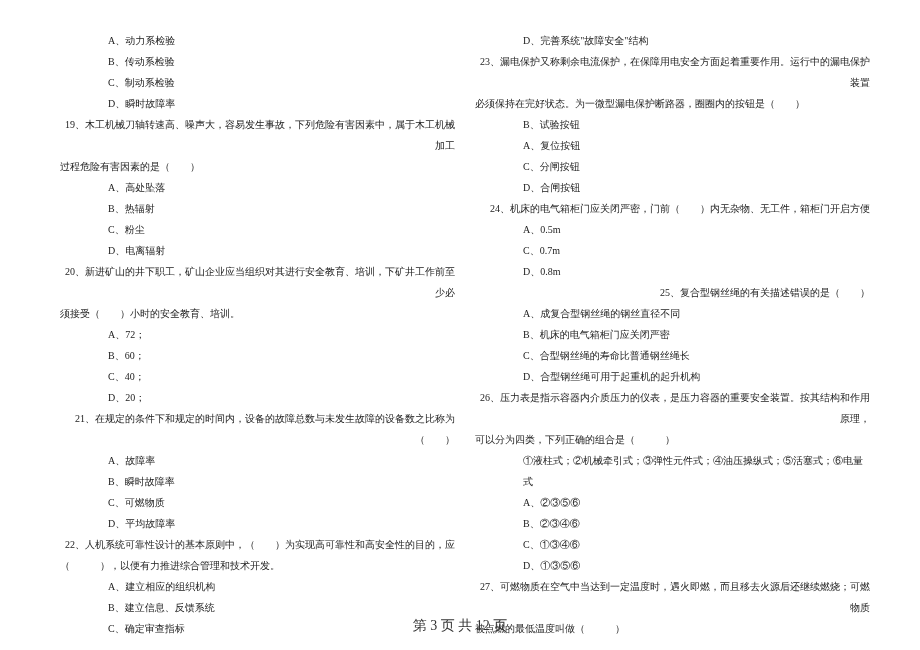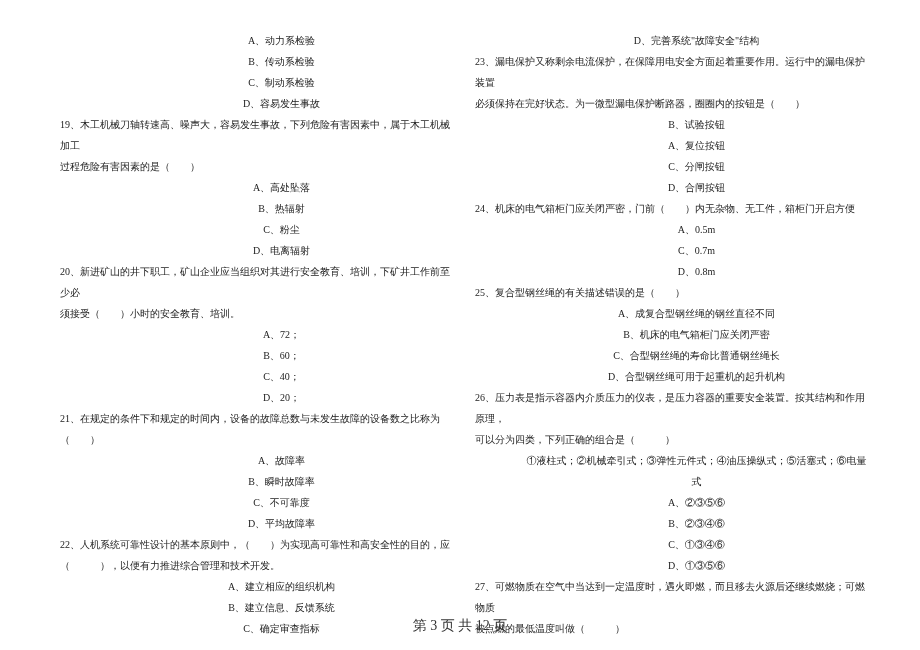--- a/index.html
+++ b/index.html
@@ -15,60 +15,60 @@
     }
     .page {
       display: flex;
       padding: 30px 50px 30px 60px;
       gap: 20px;
     }
     .col {
       flex: 1;
       line-height: 2.1;
     }
-    .opt { padding-left: 48px; text-align: center; }
-    .qline { padding-left: 0; }
+    .opt { padding-left: 48px; }
+    .qline { padding-left: 0; text-align: right; }
     .qcont { padding-left: 0; }
     .footer {
       position: absolute;
       bottom: 15px;
       width: 100%;
       text-align: center;
       font-size: 14px;
       color: #333;
     }
   </style>
 </head>
 <body>
 
 <div class="page">
   <div class="col">
     <div class="opt">A、动力系检验</div>
     <div class="opt">B、传动系检验</div>
     <div class="opt">C、制动系检验</div>
-    <div class="opt">D、容易发生事故</div>
+    <div class="opt">D、瞬时故障率</div>
 
     <div class="qline">19、木工机械刀轴转速高、噪声大，容易发生事故，下列危险有害因素中，属于木工机械加工</div>
     <div class="qcont">过程危险有害因素的是（　　）</div>
     <div class="opt">A、高处坠落</div>
     <div class="opt">B、热辐射</div>
     <div class="opt">C、粉尘</div>
     <div class="opt">D、电离辐射</div>
 
     <div class="qline">20、新进矿山的井下职工，矿山企业应当组织对其进行安全教育、培训，下矿井工作前至少必</div>
     <div class="qcont">须接受（　　）小时的安全教育、培训。</div>
     <div class="opt">A、72；</div>
     <div class="opt">B、60；</div>
     <div class="opt">C、40；</div>
     <div class="opt">D、20；</div>
 
     <div class="qline">21、在规定的条件下和规定的时间内，设备的故障总数与未发生故障的设备数之比称为（　　）</div>
     <div class="opt">A、故障率</div>
     <div class="opt">B、瞬时故障率</div>
-    <div class="opt">C、不可靠度</div>
+    <div class="opt">C、可燃物质</div>
     <div class="opt">D、平均故障率</div>
 
     <div class="qline">22、人机系统可靠性设计的基本原则中，（　　）为实现高可靠性和高安全性的目的，应</div>
     <div class="qcont">（　　　），以便有力推进综合管理和技术开发。</div>
     <div class="opt">A、建立相应的组织机构</div>
     <div class="opt">B、建立信息、反馈系统</div>
     <div class="opt">C、确定审查指标</div>
   </div>
 
   <div class="col">

